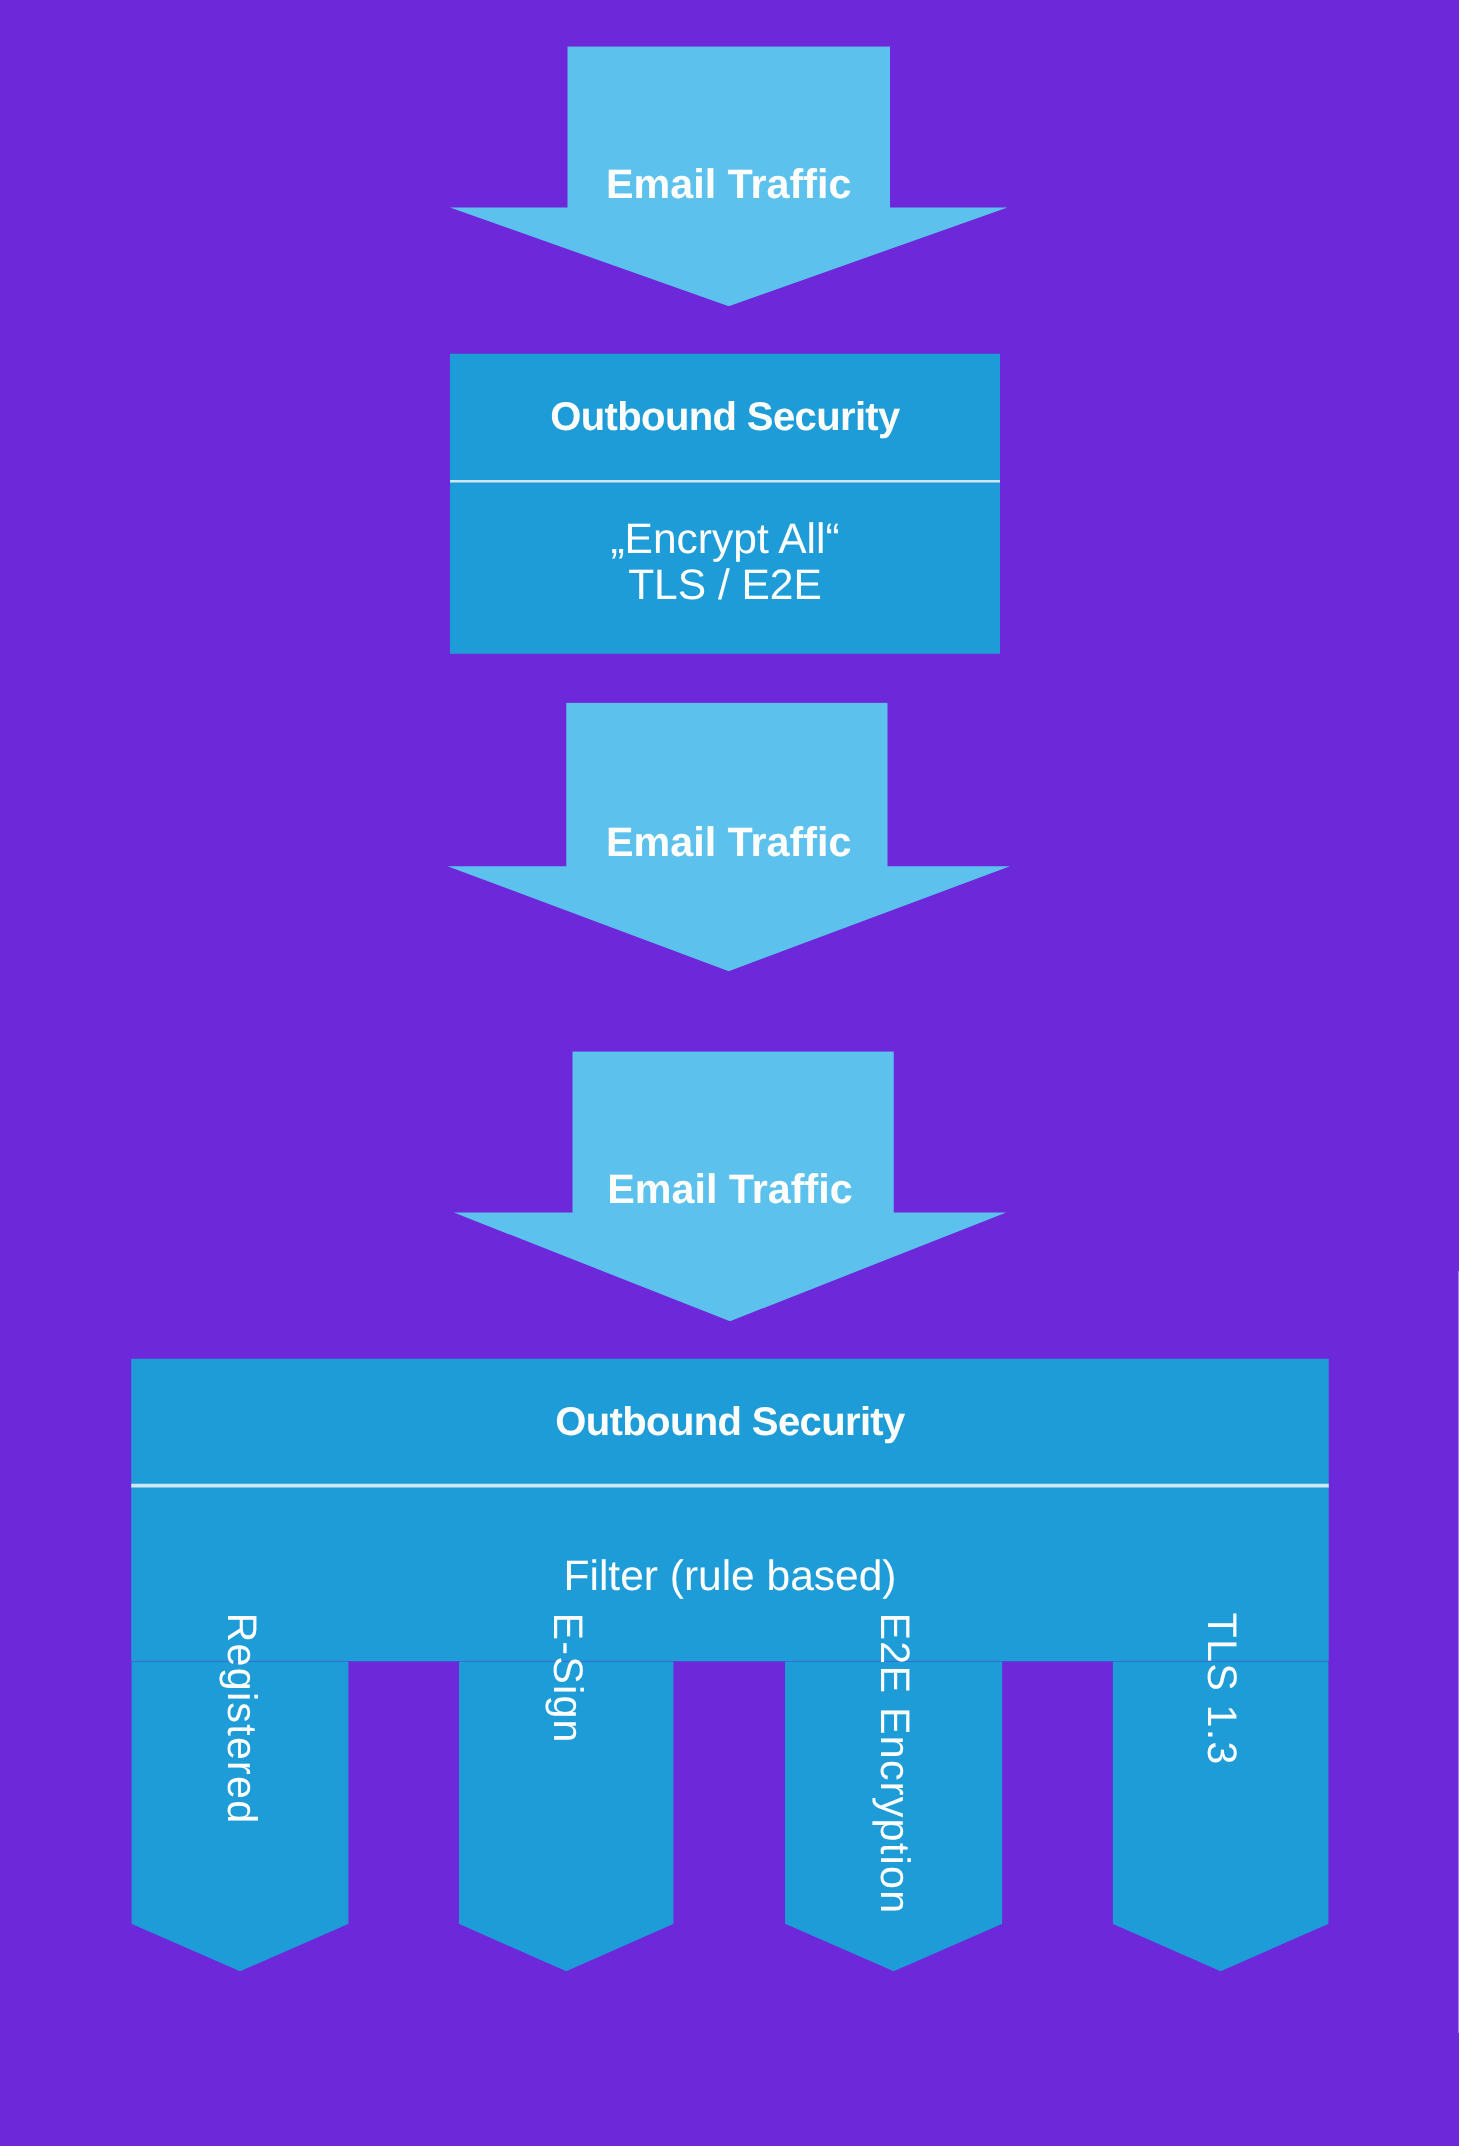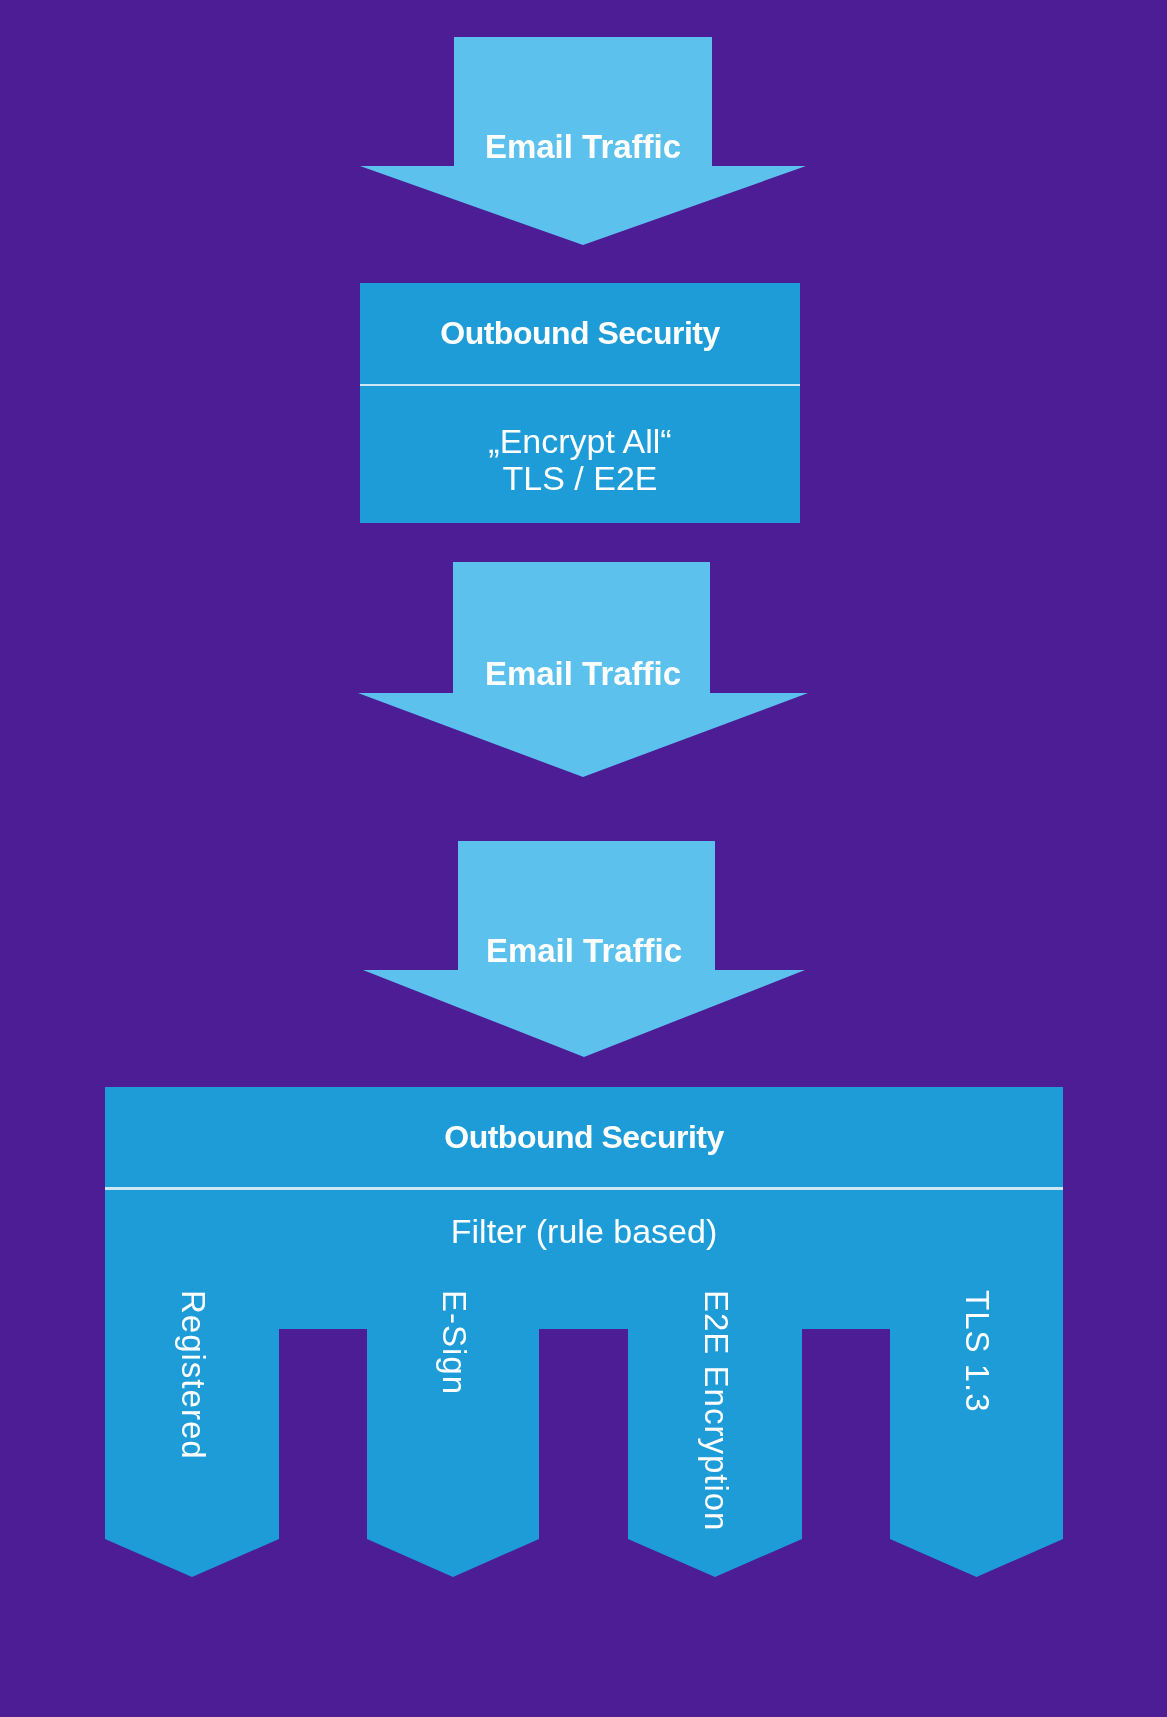--- a/index.html
+++ b/index.html
@@ -3,21 +3,21 @@
 <meta charset="utf-8">
 <style>
   :root{
     --primary:#1E9CD8;
     --arrow:#5CC1EC;
     --divider:#CDE8F5;
     --text:#FFFFFF;
   }
   html,body{margin:0;padding:0;background:#fff;}
   #canvas{
-    position:relative;width:1167px;height:1717px;background:#4c1d95;overflow:hidden;
+    position:relative;width:1167px;height:1717px;background:#6d28d9;overflow:hidden;
     font-family:"Liberation Sans",sans-serif;
   }
   
   .flow-arrow{position:absolute;background:var(--arrow);}
   .arrow1{left:360px;top:37px;width:446px;height:208px;
     clip-path:polygon(94px 0,352px 0,352px 129px,446px 129px,223px 208px,0 129px,94px 129px);}
   .arrow2{left:358px;top:562px;width:450px;height:215px;
     clip-path:polygon(95px 0,352px 0,352px 131px,450px 131px,225px 215px,0 131px,95px 131px);}
   .arrow3{left:363px;top:841px;width:442px;height:216px;
     clip-path:polygon(95px 0,352px 0,352px 129px,442px 129px,221px 216px,0 129px,95px 129px);}
@@ -30,29 +30,29 @@
   .arrow3 .arrow-label{top:91px;}
 
   
   .box1{position:absolute;left:360px;top:283px;width:440px;height:240px;
     background:var(--primary);color:var(--text);}
   .box-title{display:flex;align-items:center;justify-content:center;
     font-size:32px;font-weight:700;letter-spacing:-0.5px;color:var(--text);}
   .box1 .box-title{height:101px;}
   .hdivider{height:2px;background:var(--divider);width:100%;}
   .box1-body{box-sizing:border-box;height:111px;padding-top:16px;
-    display:flex;flex-direction:column;align-items:center;justify-content:flex-end;
+    display:flex;flex-direction:column;align-items:center;justify-content:center;
     font-size:34px;line-height:37px;font-weight:300;color:var(--text);text-align:center;}
 
   
   .box2{position:absolute;left:105px;top:1087px;width:958px;height:242px;
     background:var(--primary);color:var(--text);}
   .box2 .box-title{height:100px;}
   .box2 .hdivider{height:3px;}
-  .filter-label{margin-top:22px;text-align:center;font-size:34px;line-height:38px;
+  .filter-label{margin-top:52px;text-align:center;font-size:34px;line-height:38px;
     font-weight:300;color:var(--text);}
 
   
   .prong{position:absolute;top:1329px;height:248px;background:var(--primary);
     clip-path:polygon(0 0,100% 0,100% 210px,50% 248px,0 210px);}
   .prong1{left:105px;width:174px;}
   .prong2{left:367px;width:172px;}
   .prong3{left:628px;width:174px;}
   .prong4{left:890px;width:173px;}
   .prong-label{

